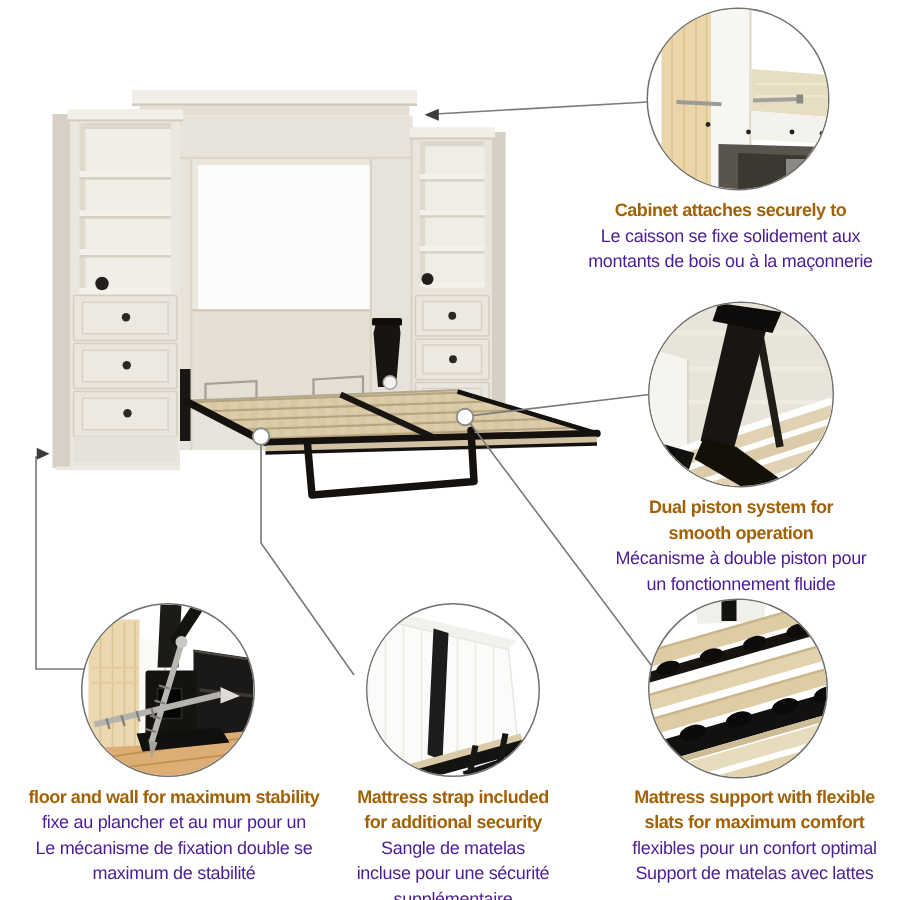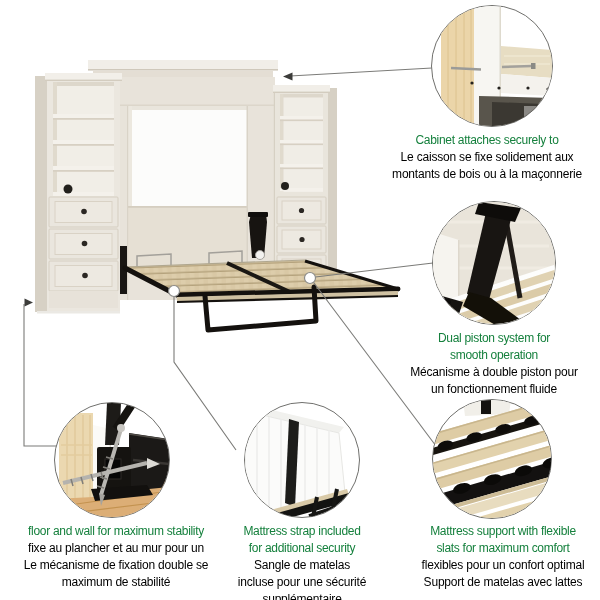--- a/index.html
+++ b/index.html
@@ -3,22 +3,22 @@
 <meta charset="utf-8">
 <style>
   html,body{margin:0;padding:0;background:#ffffff;}
   #stage{position:relative;width:600px;height:600px;background:#ffffff;overflow:hidden;
          font-family:"Liberation Sans", sans-serif;}
   #stage svg{display:block;}
   .layer{position:absolute;left:0;top:0;}
   .callout-circle{position:absolute;border-radius:50%;border:1px solid #70706d;background:#ffffff;
                   overflow:hidden;box-sizing:border-box;}
   .callout-text{position:absolute;text-align:center;line-height:17px;}
-  .callout-text .en{font-weight:400;font-size:12px;letter-spacing:-0.3px;color:#15803d;}
-  .callout-text .fr{font-weight:400;font-size:12px;letter-spacing:-0.2px;color:#000000;}
+  .callout-text .en{font-weight:700;font-size:12px;letter-spacing:-0.3px;color:#a16207;}
+  .callout-text .fr{font-weight:400;font-size:12px;letter-spacing:-0.2px;color:#4c1d95;}
   .callout-text .en div,.callout-text .fr div{white-space:nowrap;}
 </style>
 </head>
 <body>
 
 <div id="stage">
 
   <svg class="layer" width="600" height="600" viewBox="0 0 600 600">
     <defs>
       <pattern id="slats" width="9" height="6.5" patternUnits="userSpaceOnUse" patternTransform="rotate(-2)">

